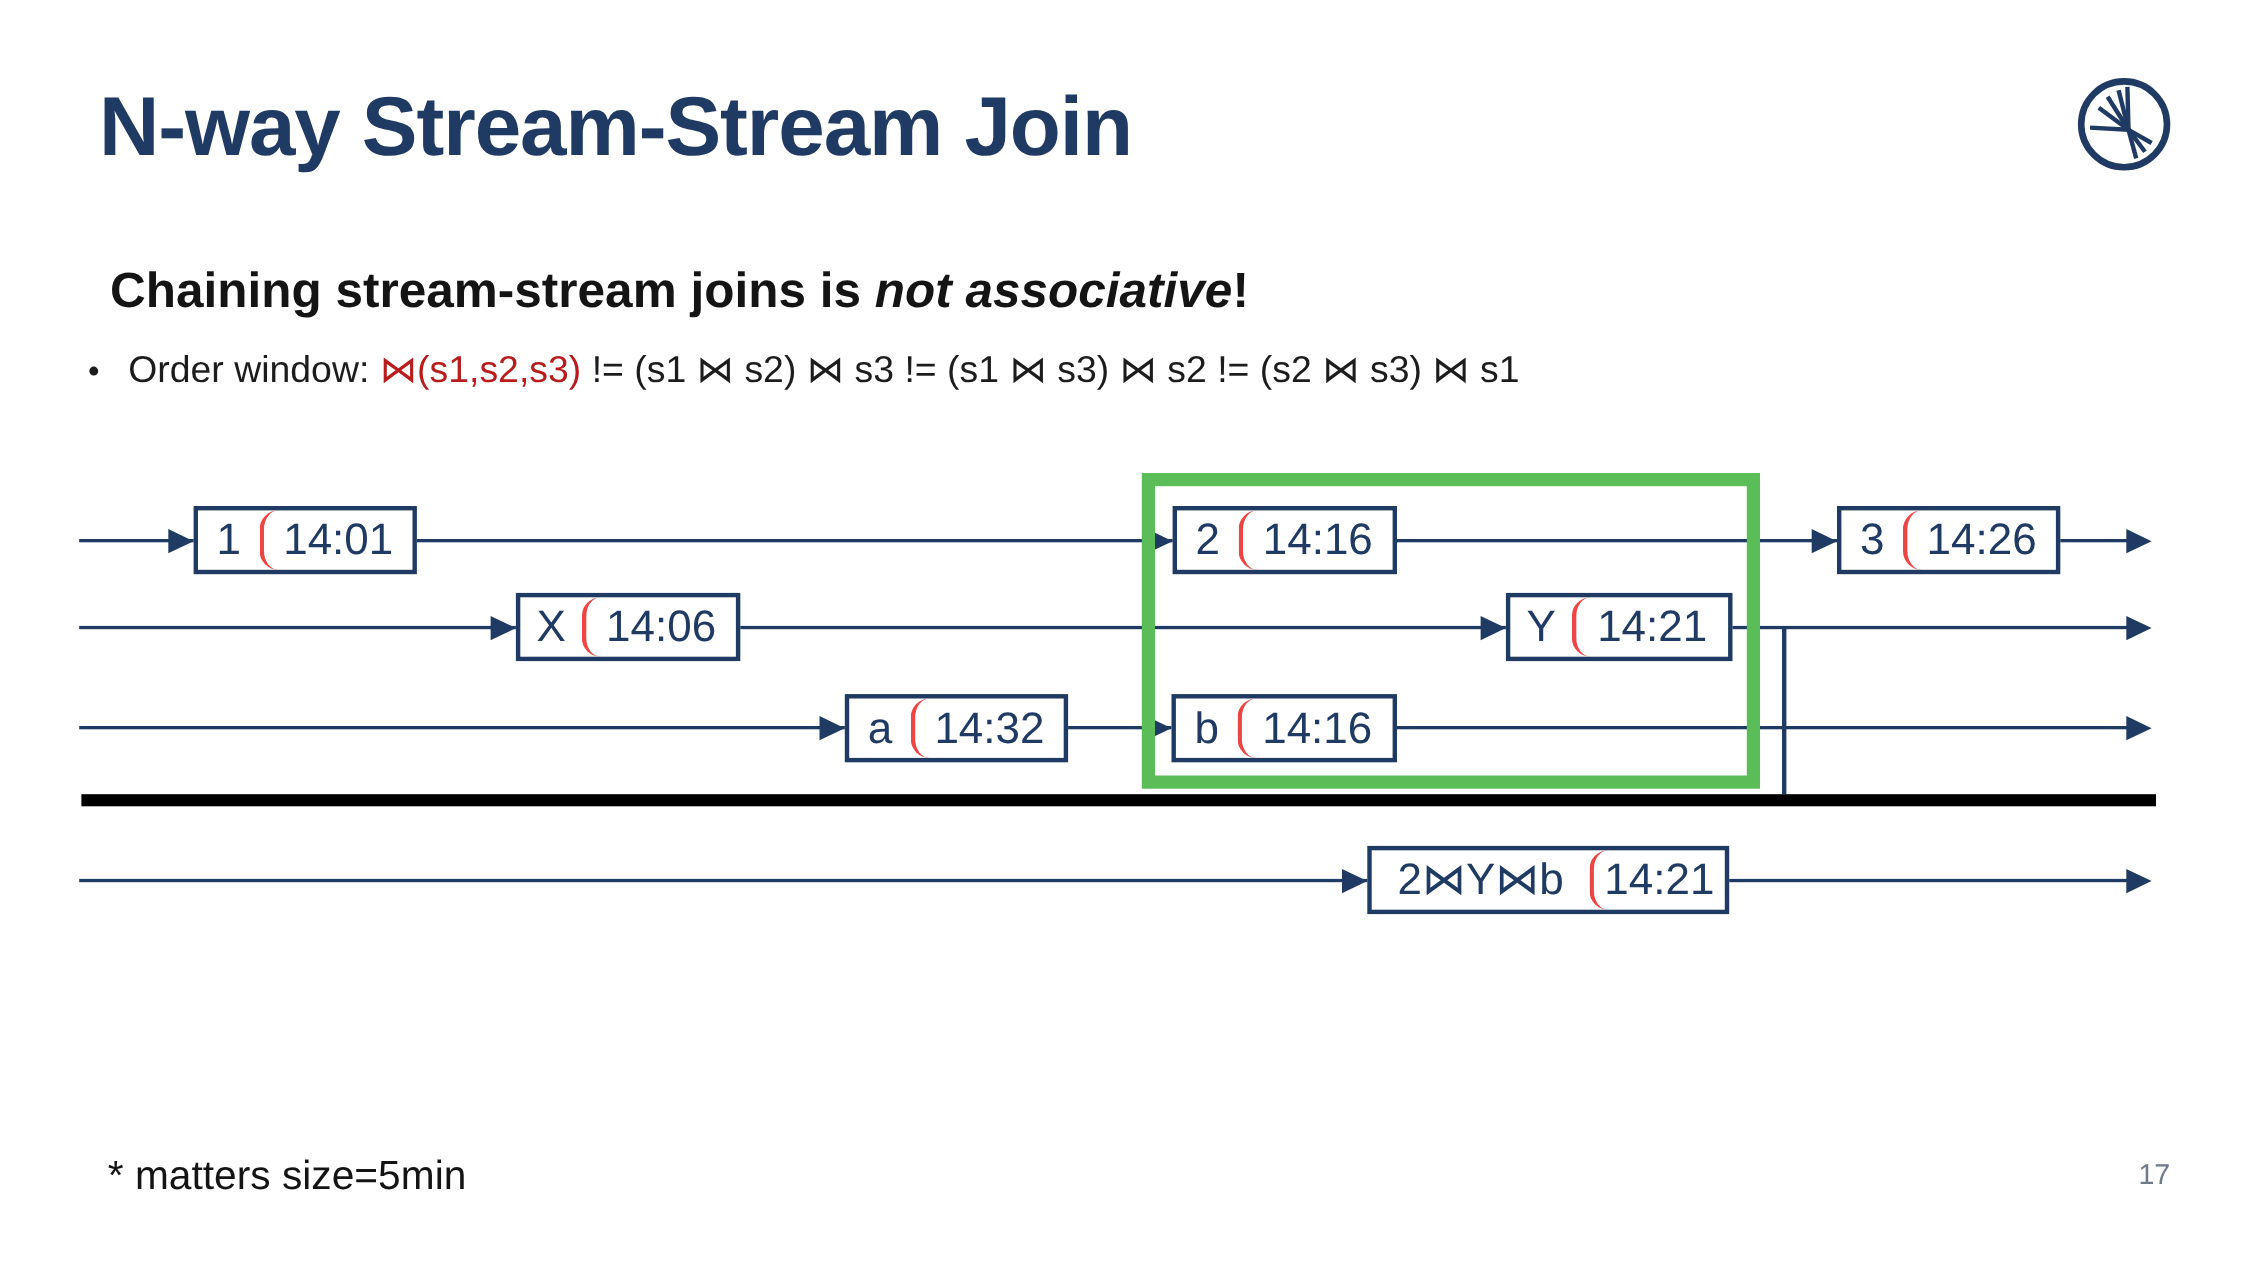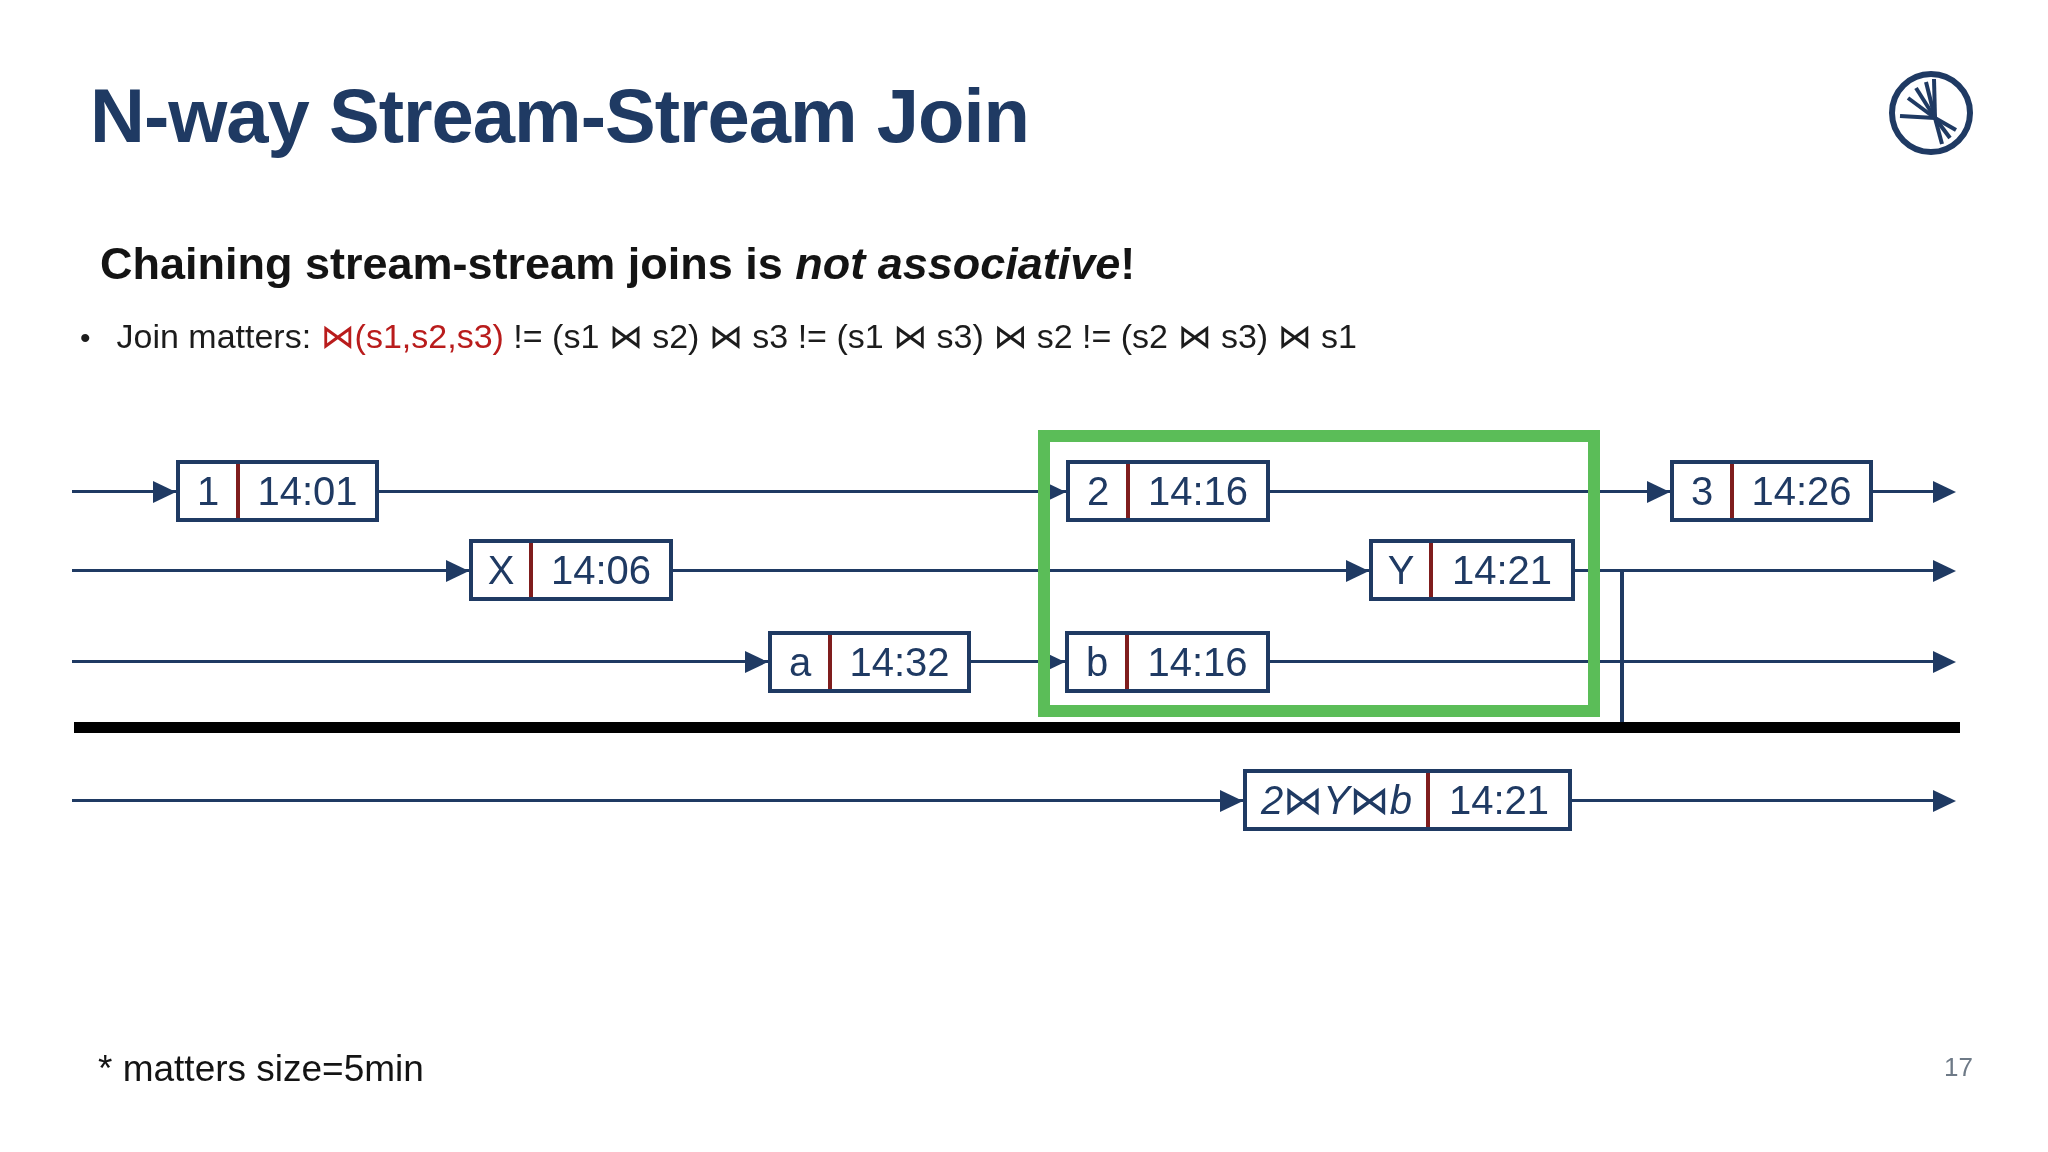--- a/index.html
+++ b/index.html
@@ -21,22 +21,22 @@
 
   
   .hline{position:absolute;height:3px;background:#1f3a63;z-index:1;}
   .vline{position:absolute;width:4px;background:#1f3a63;z-index:2;}
   .arr{position:absolute;width:0;height:0;z-index:2;
        border-top:11px solid transparent;border-bottom:11px solid transparent;
        border-left:23px solid #1f3a63;}
   .ebox{position:absolute;height:62px;box-sizing:border-box;border:4px solid #1f3a63;
         background:#ffffff;display:flex;z-index:3;color:#1f3a63;font-size:40px;}
   .ebox .lbl{width:56px;display:flex;align-items:center;justify-content:center;flex:none;}
-  .ebox .time{border-left:4px solid #7f1d1d;flex:1;display:flex;align-items:center;justify-content:center;}
-  .ebox.result .lbl{width:179px;font-style:italic;}
+  .ebox .time{border-left:4px solid #ef4444;flex:1;display:flex;align-items:center;justify-content:center;border-radius:17px;}
+  .ebox.result .lbl{width:198px;}
 
   #greenrect{left:1038px;top:430px;width:562px;height:287px;box-sizing:border-box;
              border:12px solid #5bbd58;z-index:4;}
   #divider{left:74px;top:722px;width:1886px;height:11px;background:#000000;z-index:3;}
 
   
   #footnote{left:98px;top:1048px;font-size:37px;color:#141414;}
   #pagenum{left:1944px;top:1052px;font-size:26px;color:#6e7a87;}
 
   
@@ -58,21 +58,21 @@
     <line x1="49" y1="50" x2="56" y2="76"></line>
     <line x1="49" y1="50" x2="64" y2="70"></line>
     <line x1="49" y1="50" x2="70" y2="62"></line>
   </g>
 </svg>
 
 <div class="abs" id="heading"><span>Chaining stream-stream joins is </span><span class="em">not associative</span><span>!</span></div>
 
 <div class="abs" id="bullet">
   <span class="marker">•</span>
-  <span><span>Join matters: </span><span class="green">⋈(s1,s2,s3)</span><span> != (s1 ⋈ s2) ⋈ s3 != (s1 ⋈ s3) ⋈ s2 != (s2 ⋈ s3) ⋈ s1</span></span>
+  <span><span>Order window: </span><span class="green">⋈(s1,s2,s3)</span><span> != (s1 ⋈ s2) ⋈ s3 != (s1 ⋈ s3) ⋈ s2 != (s2 ⋈ s3) ⋈ s1</span></span>
 </div>
 
 <div class="hline" style="left:72px;top:490px;width:1876px;"></div>
 <div class="hline" style="left:72px;top:569px;width:1876px;"></div>
 <div class="hline" style="left:72px;top:660px;width:1876px;"></div>
 <div class="hline" style="left:72px;top:799px;width:1876px;"></div>
 
 <div class="arr" style="left:153px;top:481px;"></div>
 <div class="arr" style="left:1043px;top:481px;"></div>
 <div class="arr" style="left:1647px;top:481px;"></div>

